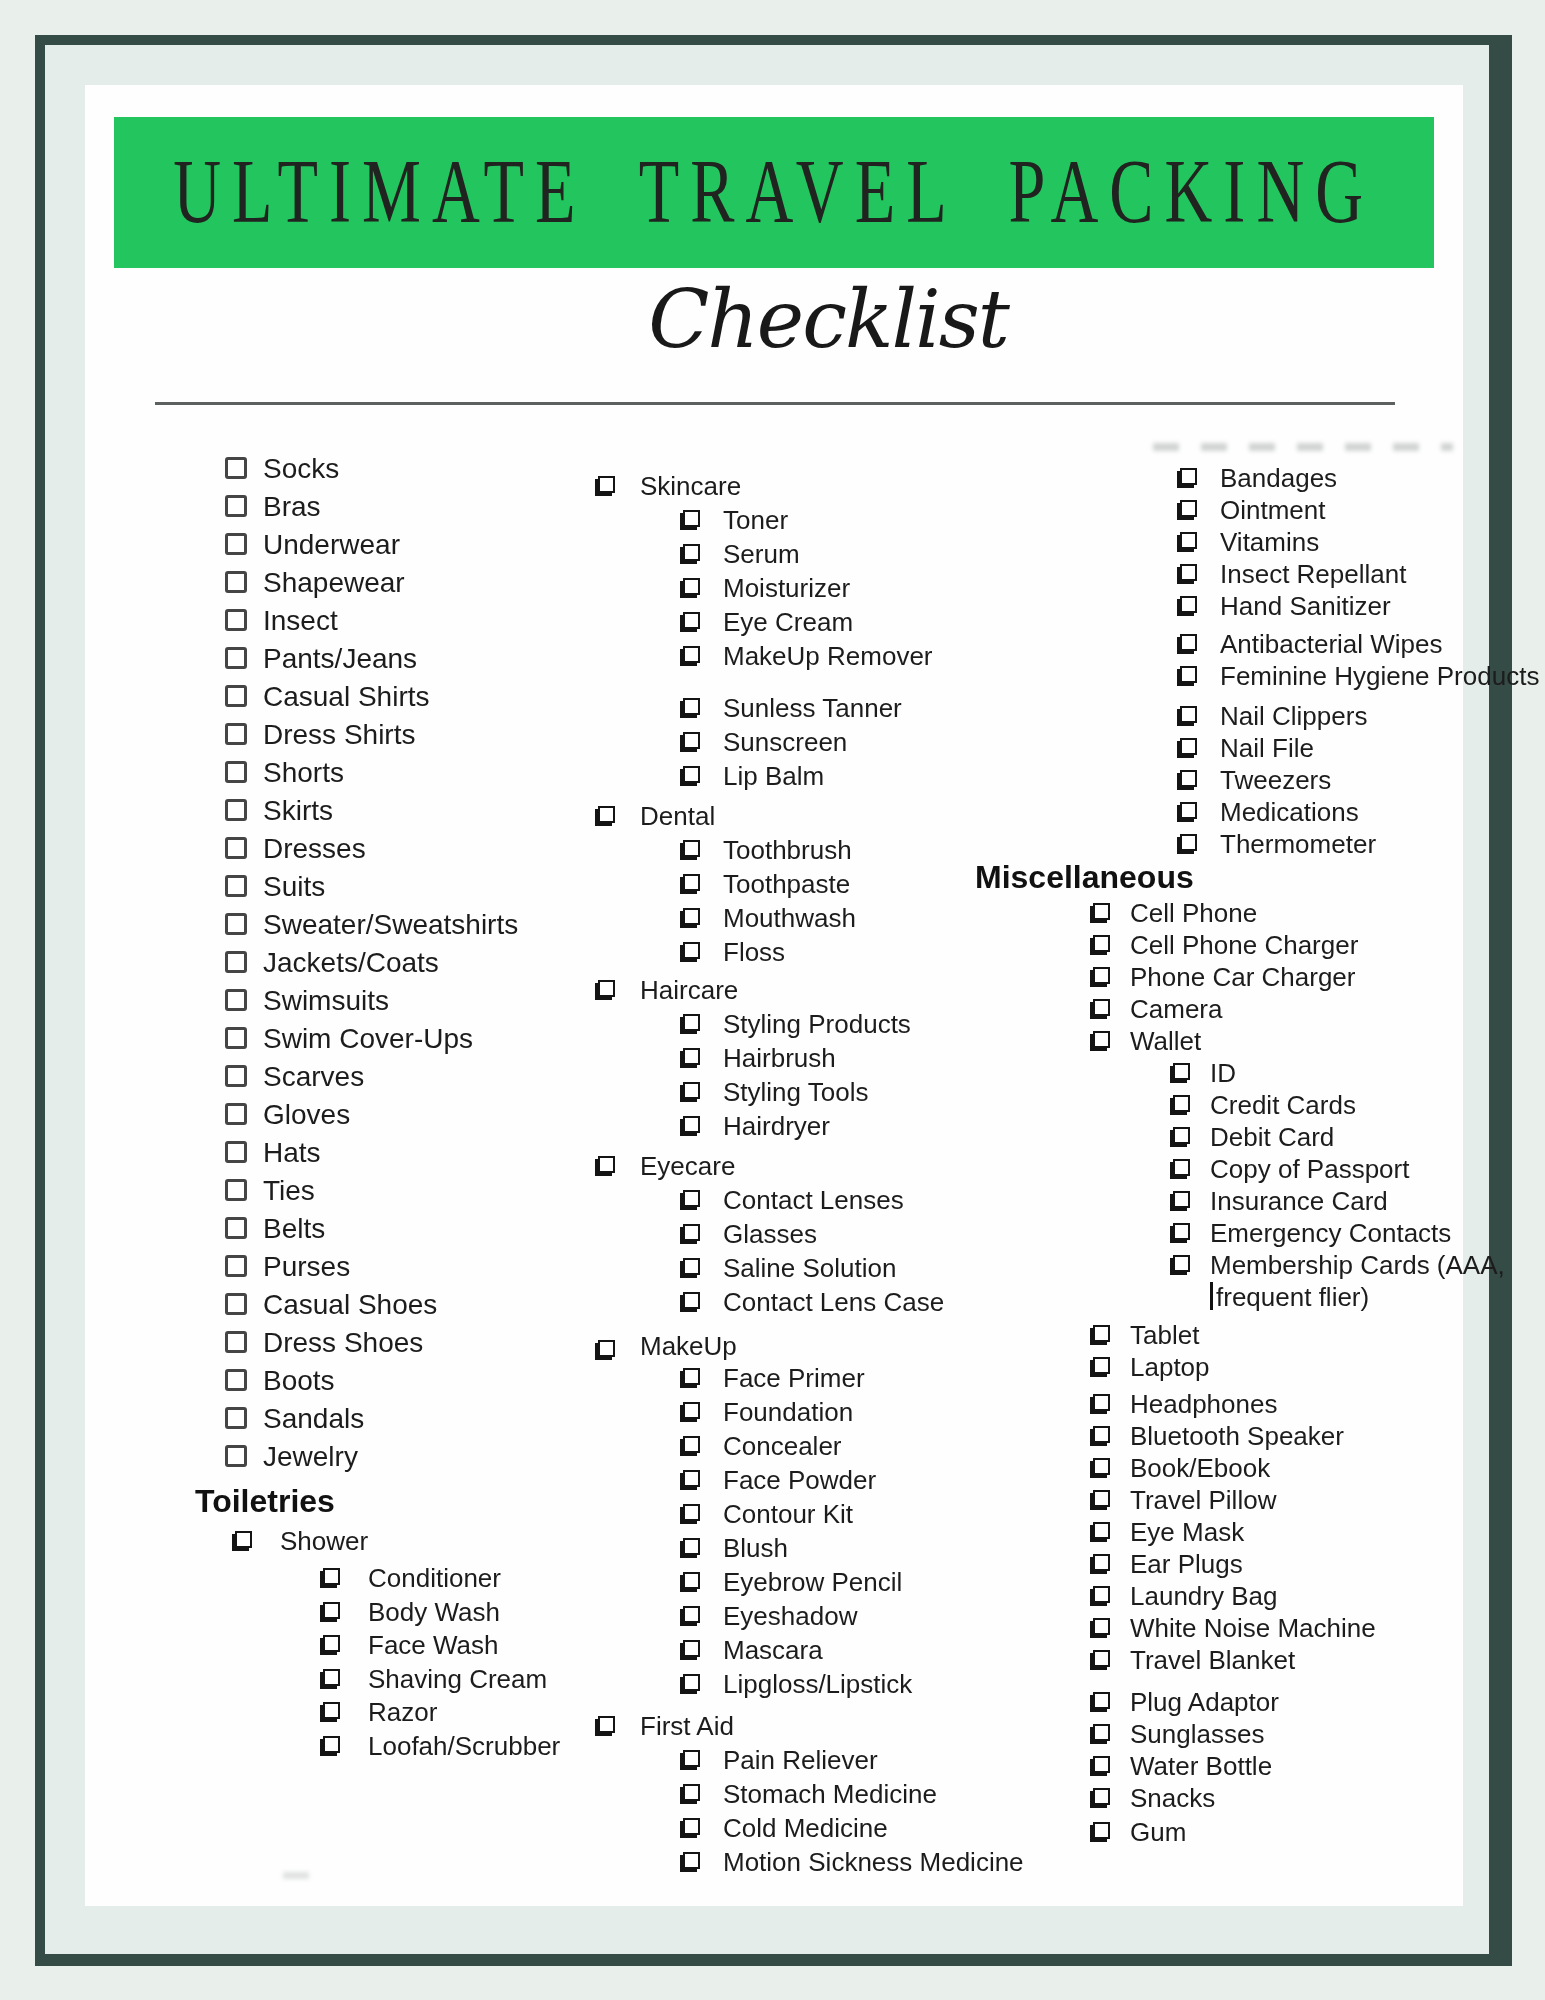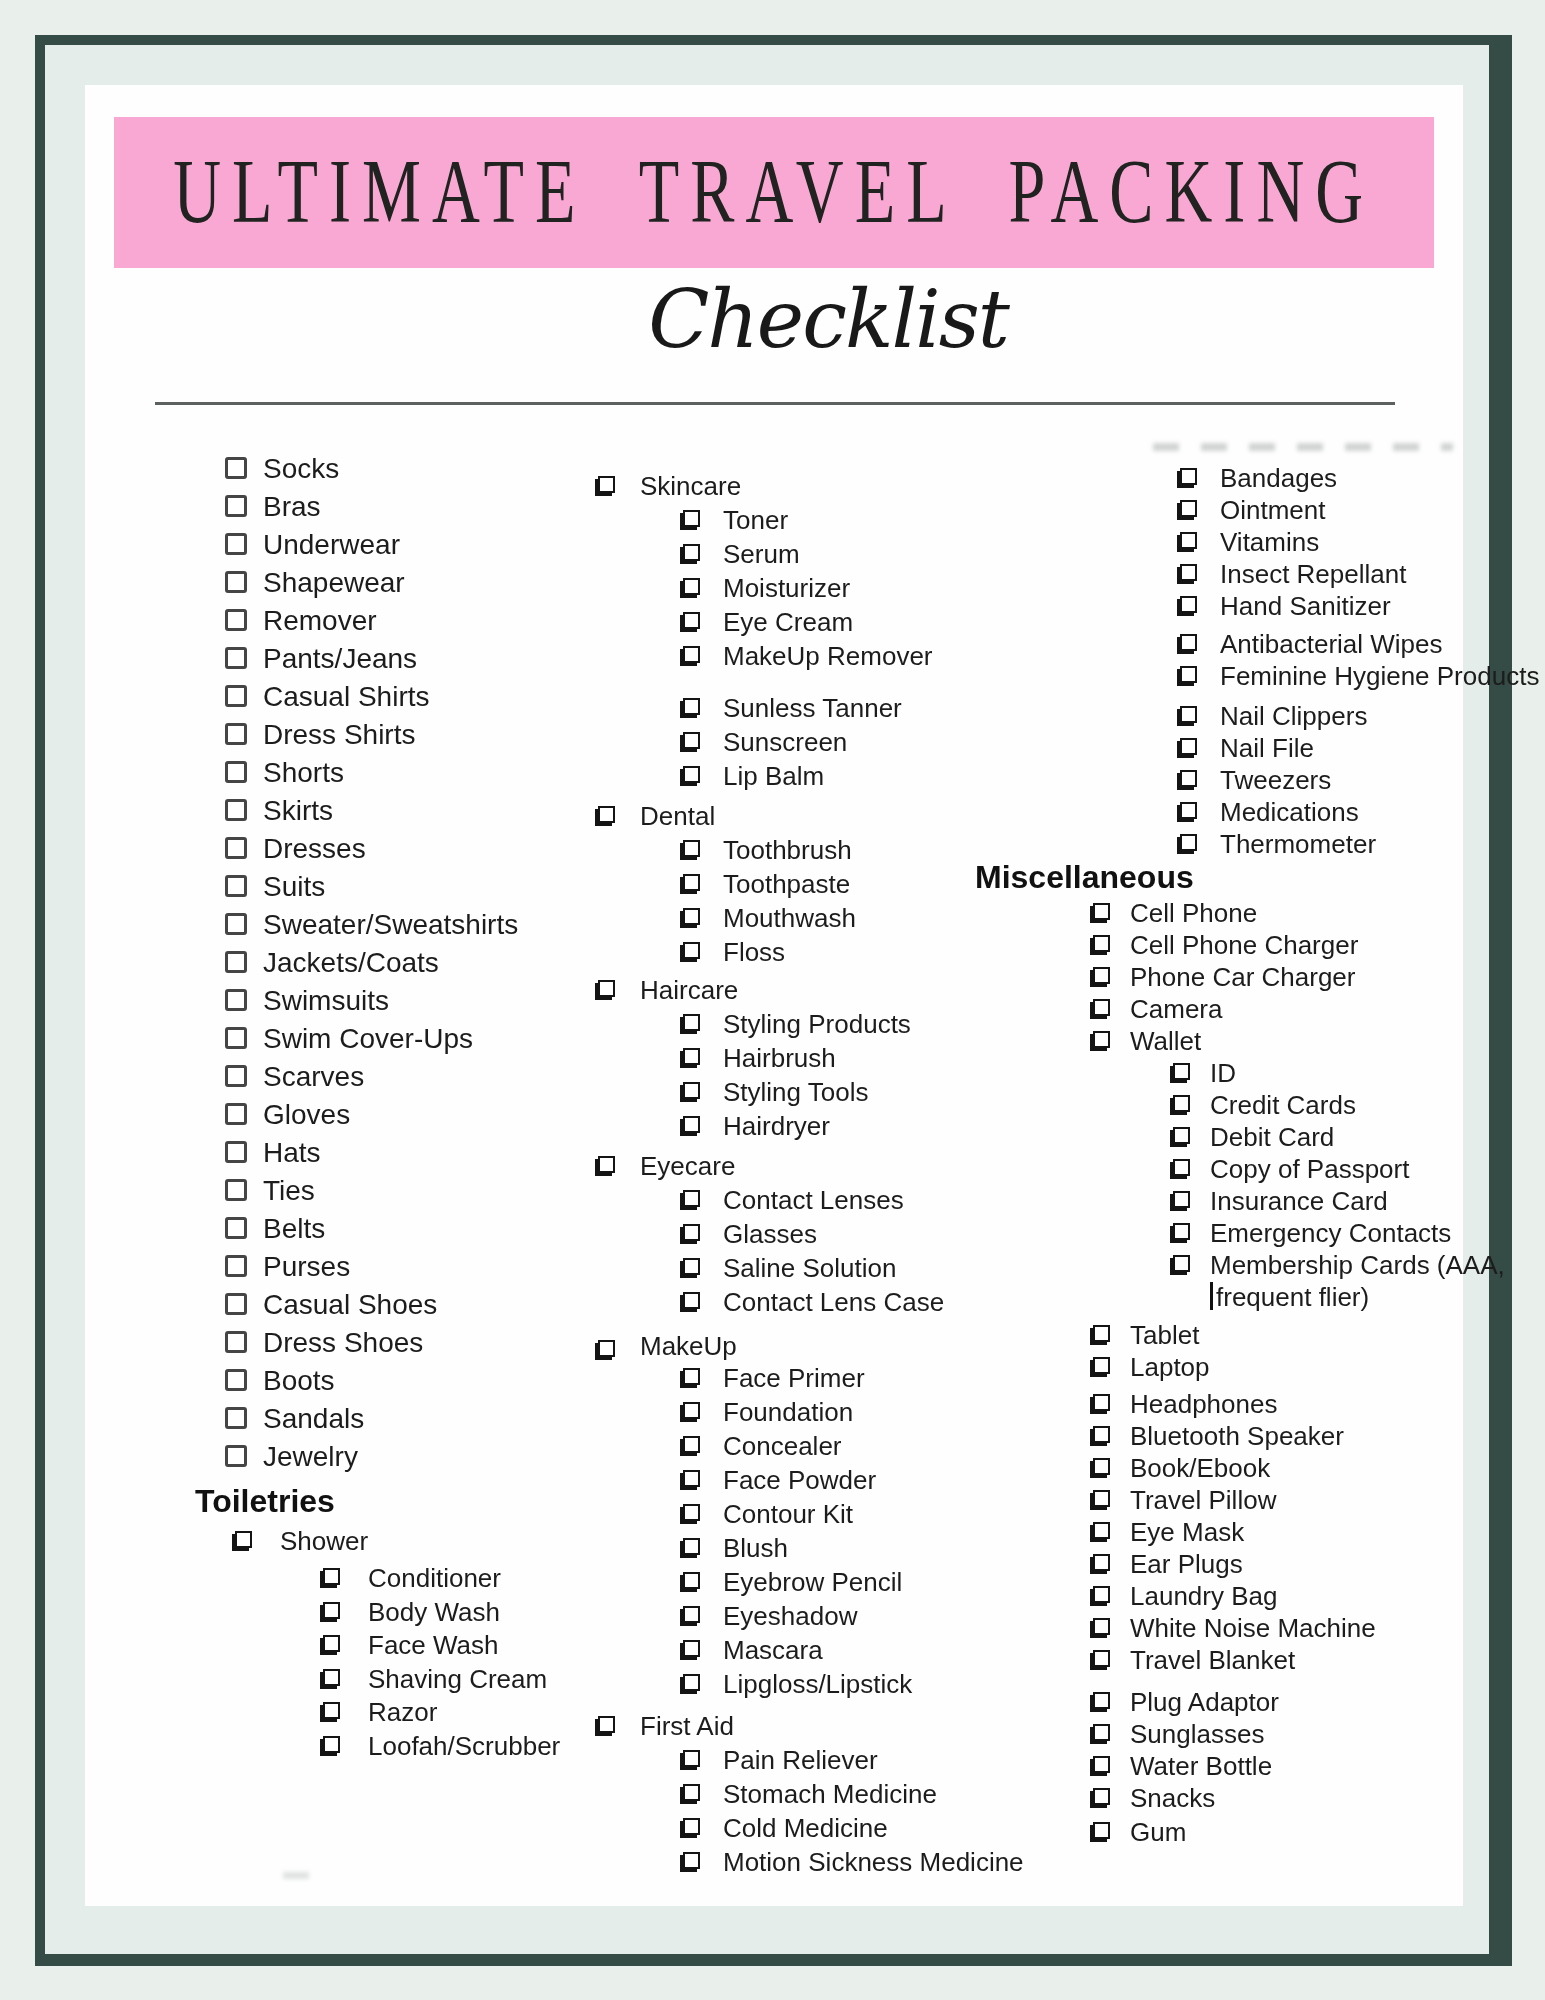--- a/index.html
+++ b/index.html
@@ -1,21 +1,21 @@
 <!DOCTYPE html>
 <html><head>
 <meta charset="utf-8">
 <style>
   html,body{margin:0;padding:0;}
   .canvas{position:relative;width:1545px;height:2000px;background:#e9f0ec;overflow:hidden;
           font-family:"Liberation Sans", sans-serif;color:#1d1d1d;}
   .frame{position:absolute;left:35px;top:35px;width:1477px;height:1931px;box-sizing:border-box;
          border-style:solid;border-color:#354b45;border-width:10px 23px 12px 10px;background:#e4ede9;}
   .page{position:absolute;left:85px;top:85px;width:1378px;height:1821px;background:#fefefe;}
-  .banner{position:absolute;left:29px;top:32px;width:1320px;height:151px;background:#f9a8d4;
+  .banner{position:absolute;left:29px;top:32px;width:1320px;height:151px;background:#22c55e;
           display:flex;align-items:center;justify-content:center;}
   .title{font-family:"Liberation Serif", serif;font-size:72px;font-weight:400;color:#20231f;
          letter-spacing:12px;word-spacing:28px;white-space:nowrap;
          transform:scale(0.92,1.25);transform-origin:center;}
   .subtitle{position:absolute;left:0;top:188px;width:100%;text-align:center;
             font-family:"DejaVu Serif", serif;font-style:italic;font-size:80px;color:#191919;
             letter-spacing:-2px;padding-left:14px;box-sizing:border-box;margin-left:47px;}
   .rule{position:absolute;left:70px;top:317px;width:1240px;height:3px;background:#5c6160;}
   .smudge{position:absolute;filter:blur(2px);opacity:.45;
           background:repeating-linear-gradient(90deg,#9aa09e 0 26px,transparent 26px 48px);}
@@ -84,21 +84,21 @@
         <div class="row lvl-1">
           <span class="cb cb-plain"></span>
           <span class="lbl">Underwear</span>
         </div>
         <div class="row lvl-1">
           <span class="cb cb-plain"></span>
           <span class="lbl">Shapewear</span>
         </div>
         <div class="row lvl-1">
           <span class="cb cb-plain"></span>
-          <span class="lbl">Remover</span>
+          <span class="lbl">Insect</span>
         </div>
         <div class="row lvl-1">
           <span class="cb cb-plain"></span>
           <span class="lbl">Pants/Jeans</span>
         </div>
         <div class="row lvl-1">
           <span class="cb cb-plain"></span>
           <span class="lbl">Casual Shirts</span>
         </div>
         <div class="row lvl-1">

